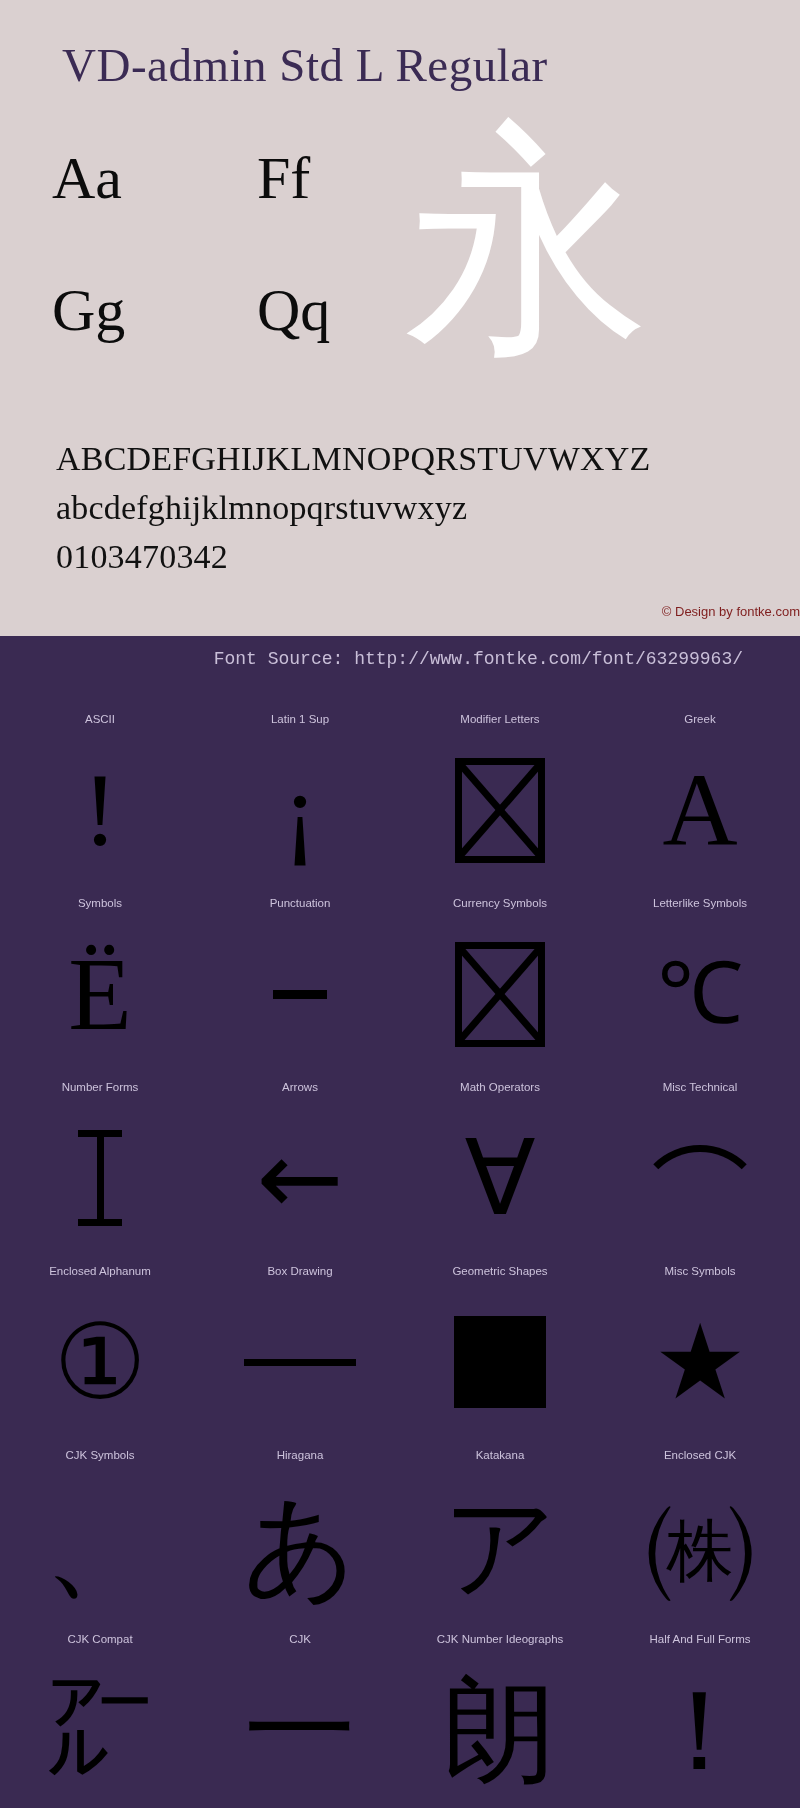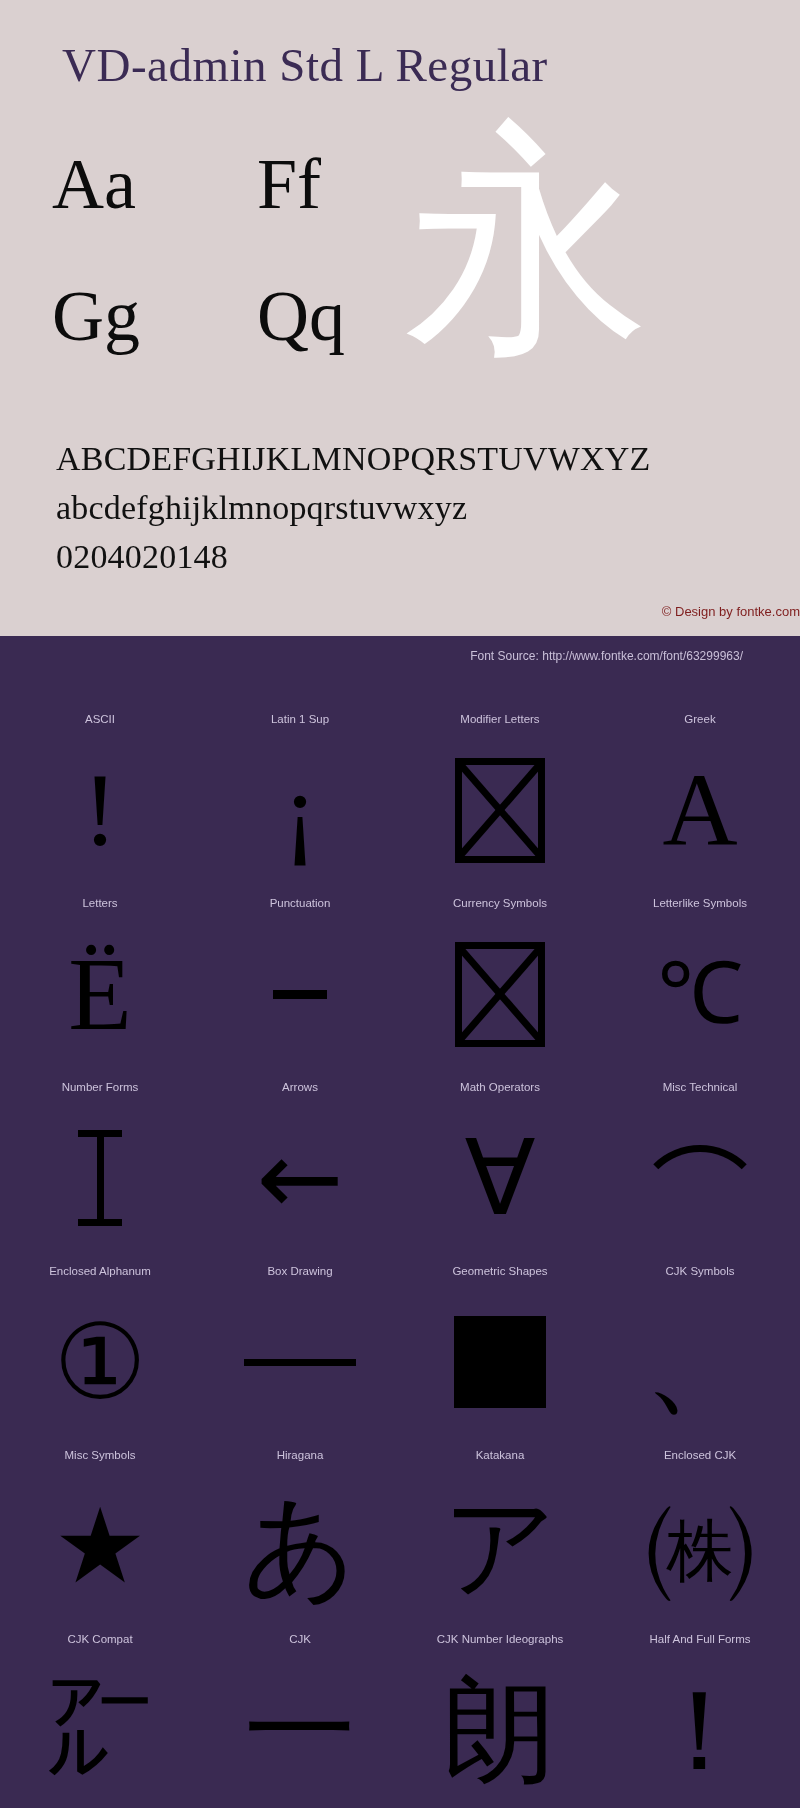--- a/index.html
+++ b/index.html
@@ -44,21 +44,21 @@
   .glyph-pairs {
     position: absolute;
     left: 0;
     top: 148px;
     width: 800px;
     height: 260px;
   }
   .gpair {
     position: absolute;
     font-family: "Liberation Serif", serif;
-    font-size: 72px;
+    font-size: 60px;
     line-height: 1;
     color: #0c0c0c;
     white-space: nowrap;
   }
   .gp-1 { left: 52px;  top: 0px; }
   .gp-2 { left: 257px; top: 0px; }
   .gp-3 { left: 52px;  top: 132px; text-align: center; }
   .gp-4 { left: 257px; top: 132px; }
 
   .cjk-hero {
@@ -101,22 +101,22 @@
     position: relative;
     width: 800px;
     height: 1172px;
     background: #3a2a52;
     overflow: hidden;
   }
   .font-source {
     position: absolute;
     top: 13px;
     right: 57px;
-    font-family: Liberation Sans, sans-serif;
-    font-size: 12px;
+    font-family: Liberation Mono, monospace;
+    font-size: 18px;
     color: #c9bfd8;
     white-space: nowrap;
   }
 
   .grid {
     position: absolute;
     top: 44px;
     left: 0;
     width: 800px;
     display: grid;
@@ -224,21 +224,21 @@
       <div class="gpair gp-2">Ff</div>
       <div class="gpair gp-3">Gg</div>
       <div class="gpair gp-4">Qq</div>
     </div>
 
     <div class="cjk-hero">永</div>
 
     <div class="alpha-block">
       <div>ABCDEFGHIJKLMNOPQRSTUVWXYZ</div>
       <div>abcdefghijklmnopqrstuvwxyz</div>
-      <div>0204020148</div>
+      <div>0103470342</div>
     </div>
 
     <div class="copyright">© Design by fontke.com</div>
   </div>
 
   <div class="purple">
 
     <div class="font-source">Font Source: http://www.fontke.com/font/63299963/</div>
 
     <div class="grid" id="block-grid">
@@ -254,21 +254,21 @@
           <div class="cell-label">Modifier Letters</div>
           <div class="cell-glyph tofu">
             <div class="tofu-box"></div>
           </div>
         </div>
         <div class="cell">
           <div class="cell-label">Greek</div>
           <div class="cell-glyph serif">Α</div>
         </div>
         <div class="cell">
-          <div class="cell-label">Letters</div>
+          <div class="cell-label">Symbols</div>
           <div class="cell-glyph serif">Ё</div>
         </div>
         <div class="cell">
           <div class="cell-label">Punctuation</div>
           <div class="cell-glyph">
             <div class="shape-hyphen"></div>
           </div>
         </div>
         <div class="cell">
           <div class="cell-label">Currency Symbols</div>
@@ -310,28 +310,28 @@
             <div class="shape-line"></div>
           </div>
         </div>
         <div class="cell">
           <div class="cell-label">Geometric Shapes</div>
           <div class="cell-glyph">
             <div class="shape-square"></div>
           </div>
         </div>
         <div class="cell">
+          <div class="cell-label">Misc Symbols</div>
+          <div class="cell-glyph">★</div>
+        </div>
+        <div class="cell">
           <div class="cell-label">CJK Symbols</div>
           <div class="cell-glyph" style="font-size: 112px;">、</div>
         </div>
         <div class="cell">
-          <div class="cell-label">Misc Symbols</div>
-          <div class="cell-glyph">★</div>
-        </div>
-        <div class="cell">
           <div class="cell-label">Hiragana</div>
           <div class="cell-glyph" style="font-size: 112px;">あ</div>
         </div>
         <div class="cell">
           <div class="cell-label">Katakana</div>
           <div class="cell-glyph" style="font-size: 112px;">ア</div>
         </div>
         <div class="cell">
           <div class="cell-label">Enclosed CJK</div>
           <div class="cell-glyph" style="font-size: 112px;">㈱</div>

